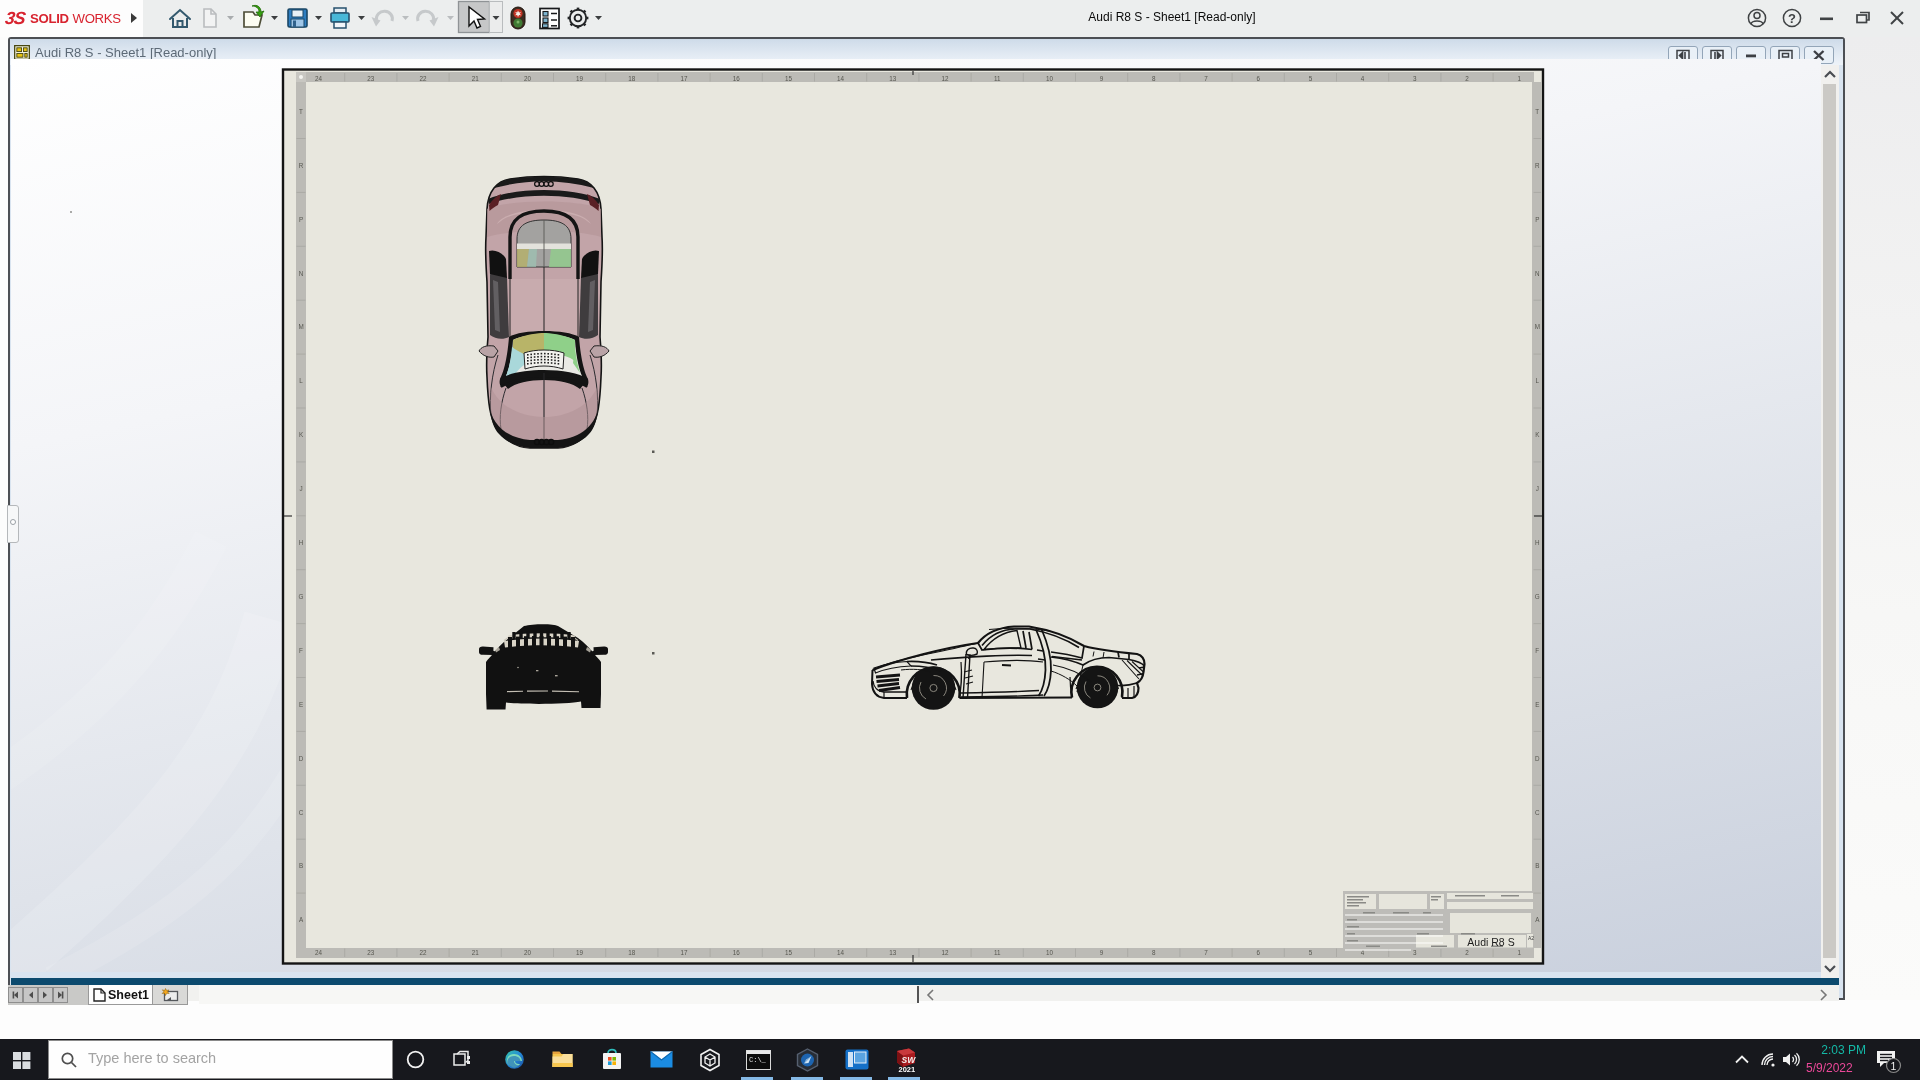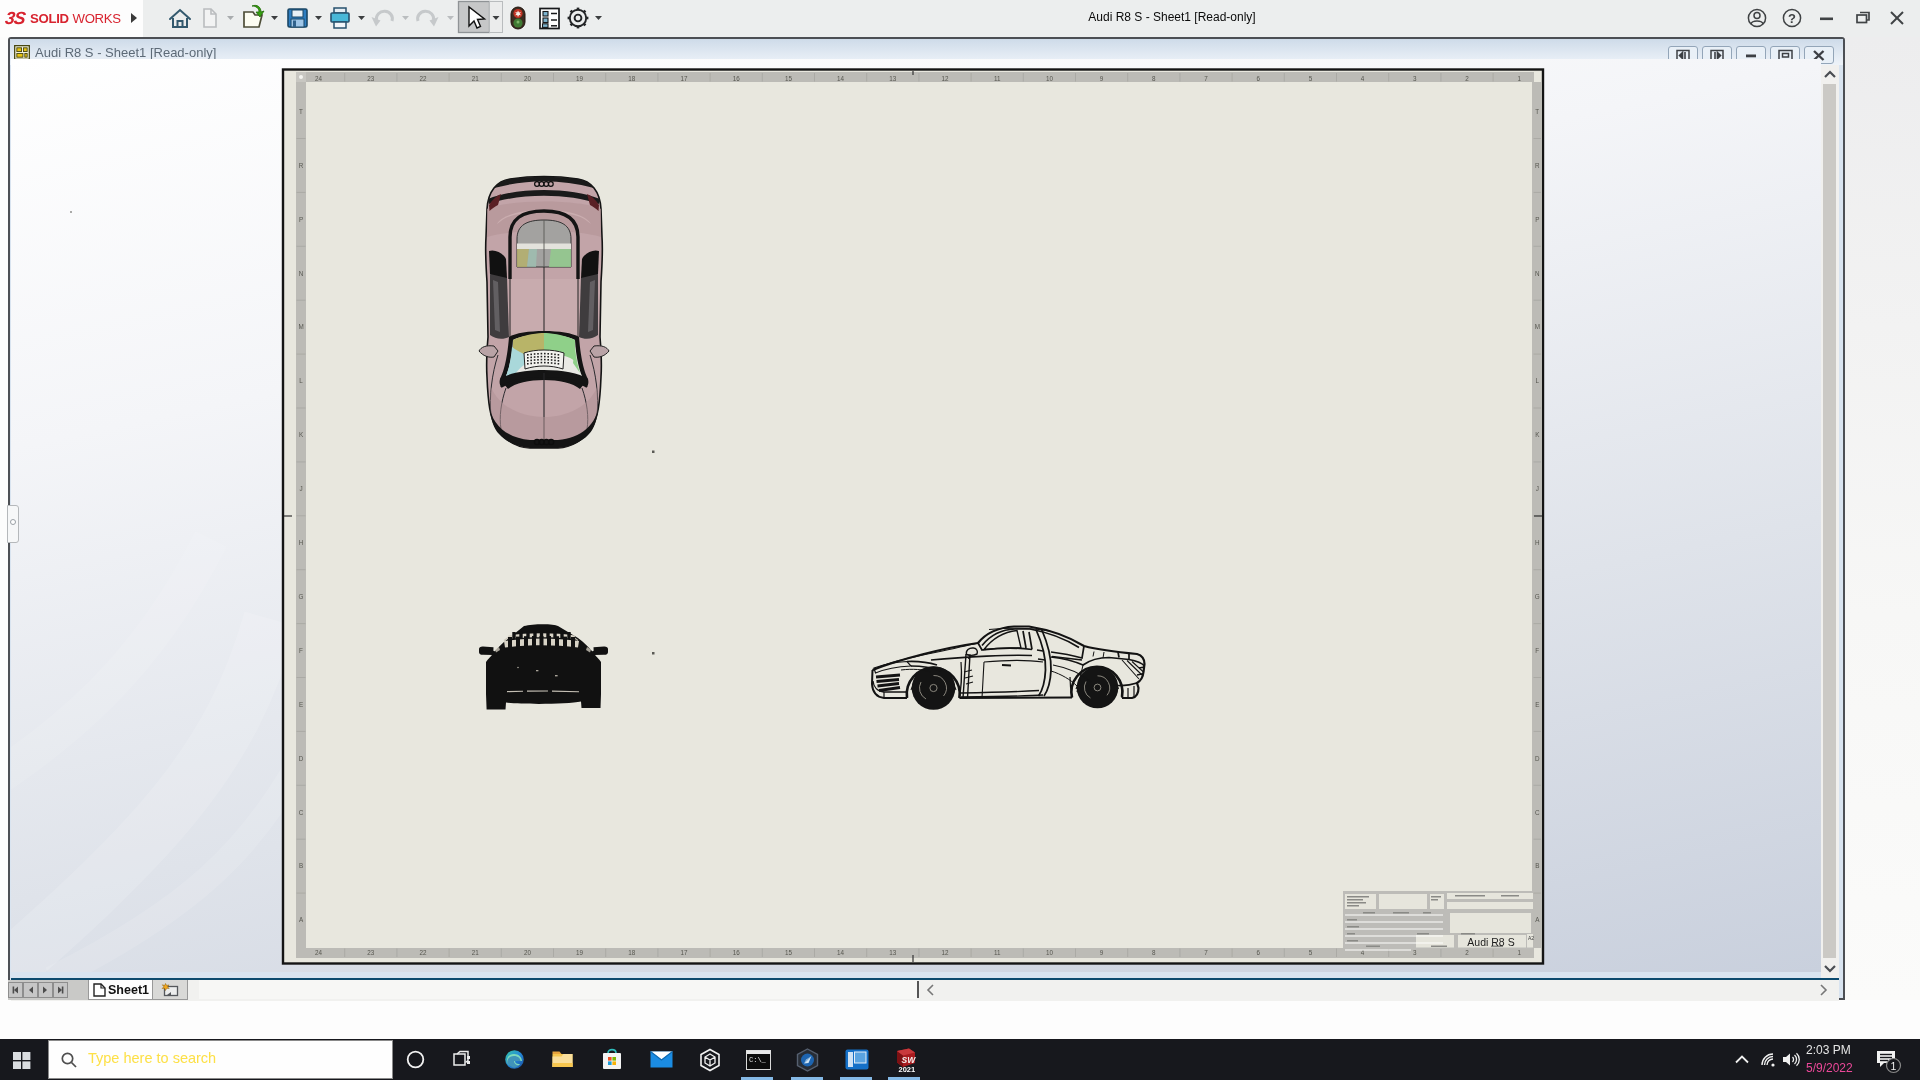--- a/index.html
+++ b/index.html
@@ -13,21 +13,21 @@
 #deskstrip{position:absolute;left:0;top:1000px;width:1920px;height:39px;background:#fdfdfd;}
 #docwin{position:absolute;left:8px;top:37px;width:1837px;height:963px;
  border:2px solid #4c4f54;border-radius:3px 3px 0 0;
  background:#d9e4f0;}
 #doctitle{position:absolute;left:0;top:0;width:100%;height:26px;
  background:linear-gradient(to bottom,#cedbe9,#e2eaf3 60%,#eef3f9);}
 #doctext{position:absolute;left:25px;top:6px;font-size:13px;color:#5d6a77;}
 #viewport{position:absolute;left:1px;top:20px;width:1810px;height:913px;
  background:linear-gradient(168deg,#ffffff 0%,#f4f5f8 30%,#dfe3ea 65%,#c9d0dd 100%);}
 #vscroll{position:absolute;left:1811px;top:26px;width:18px;height:913px;background:#f1f0ee;}
-#tabbar{position:absolute;left:1px;top:939px;width:1828px;height:23px;background:#f1f1ef;border-top:2px solid #0c4a6e;}
+#tabbar{position:absolute;left:1px;top:939px;width:1828px;height:23px;background:#f1f1ef;border-top:7px solid #0c4a6e;}
 #taskbar{position:absolute;left:0;top:1039px;width:1920px;height:41px;background:#17181d;}
 </style>
 </head>
 <body>
 <div id="titlebar">
 <div id="logo">
 <svg width="143" height="37" viewBox="0 0 143 37">
  <g transform="skewX(-8)" font-style="italic">
   <text x="8" y="24" font-size="17.5" font-weight="bold" fill="#d8232f" font-style="italic">3</text>
   <text x="16.5" y="24" font-size="17.5" font-weight="bold" fill="#d8232f" font-style="italic">S</text>
@@ -737,21 +737,21 @@
         <rect x="9.4" y="0" width="8" height="8"></rect>
    <rect x="0" y="9.4" width="8" height="8"></rect>
         <rect x="9.4" y="9.4" width="8" height="8"></rect>
   </g>
  </svg>
  <div class="abs" style="left:48px;top:1px;width:345px;height:39px;background:#fefefe;border:1px solid #8a8a8a;"></div>
  <svg class="abs" style="left:60px;top:12px" width="18" height="18" viewBox="0 0 18 18">
   <circle cx="7.5" cy="7.5" r="5.2" fill="none" stroke="#4e4e4e" stroke-width="1.7"></circle>
   <line x1="11.5" y1="11.5" x2="16" y2="16" stroke="#4e4e4e" stroke-width="1.7"></line>
  </svg>
- <div class="abs" style="left:88px;top:11px;font-size:14.5px;color:#fde047;">Type here to search</div>
+ <div class="abs" style="left:88px;top:11px;font-size:14.5px;color:#a3a3a3;">Type here to search</div>
  <svg class="abs" style="left:406px;top:11px" width="19" height="19" viewBox="0 0 19 19">
   <circle cx="9.5" cy="9.5" r="7.8" fill="none" stroke="#f2f2f2" stroke-width="1.8"></circle>
  </svg>
  <svg class="abs" style="left:453px;top:11px" width="19" height="19" viewBox="0 0 19 19">
   <g fill="none" stroke="#ececec" stroke-width="1.5">
    <rect x="1" y="4" width="11" height="11"></rect>
    <path d="M4,4 l3,-2.5 l8,0 l0,9 l-2.5,2"></path>
   </g>
   <rect x="14" y="6" width="3" height="3" fill="#ececec"></rect>
   <rect x="14" y="11" width="3" height="3" fill="#ececec"></rect>
@@ -832,21 +832,21 @@
   <circle cx="13" cy="13" r="1.6" fill="#f0f0f0"></circle>
  </svg>
  <svg class="abs" style="left:1782px;top:13px" width="18" height="15" viewBox="0 0 18 15">
   <path d="M1,5 l3,0 l4,-3.5 l0,12 l-4,-3.5 l-3,0 z" fill="#f0f0f0"></path>
   <g fill="none" stroke="#f0f0f0" stroke-width="1.3">
    <path d="M10.5,5 a3.5,3.5 0 0 1 0,5"></path>
    <path d="M12.5,3 a6,6 0 0 1 0,9"></path>
    <path d="M14.5,1.2 a8.5,8.5 0 0 1 0,12.6"></path>
   </g>
  </svg>
- <div class="abs" style="left:1806px;top:4px;width:60px;text-align:left;font-size:12px;color:#e5e5e5;">2:03 PM</div>
+ <div class="abs" style="left:1806px;top:4px;width:60px;text-align:right;font-size:12px;color:#14b8a6;">2:03 PM</div>
  <div class="abs" style="left:1806px;top:22px;width:60px;text-align:left;font-size:12px;color:#ec4899;">5/9/2022</div>
  <svg class="abs" style="left:1876px;top:11px" width="26" height="24" viewBox="0 0 26 24">
   <path d="M1,1 L19,1 L19,13 L8,13 L4,17 L4,13 L1,13 Z" fill="#f2f2f2"></path>
   <g stroke="#17181d" stroke-width="1.4">
    <line x1="4" y1="4.5" x2="16" y2="4.5"></line>
         <line x1="4" y1="7.5" x2="16" y2="7.5"></line>
         <line x1="4" y1="10.5" x2="12" y2="10.5"></line>
   </g>
   <circle cx="17.5" cy="15.5" r="7" fill="#17181d" stroke="#888" stroke-width="1.2"></circle>
   <text x="17.5" y="19.5" font-size="10.5" fill="#f2f2f2" text-anchor="middle">1</text>

